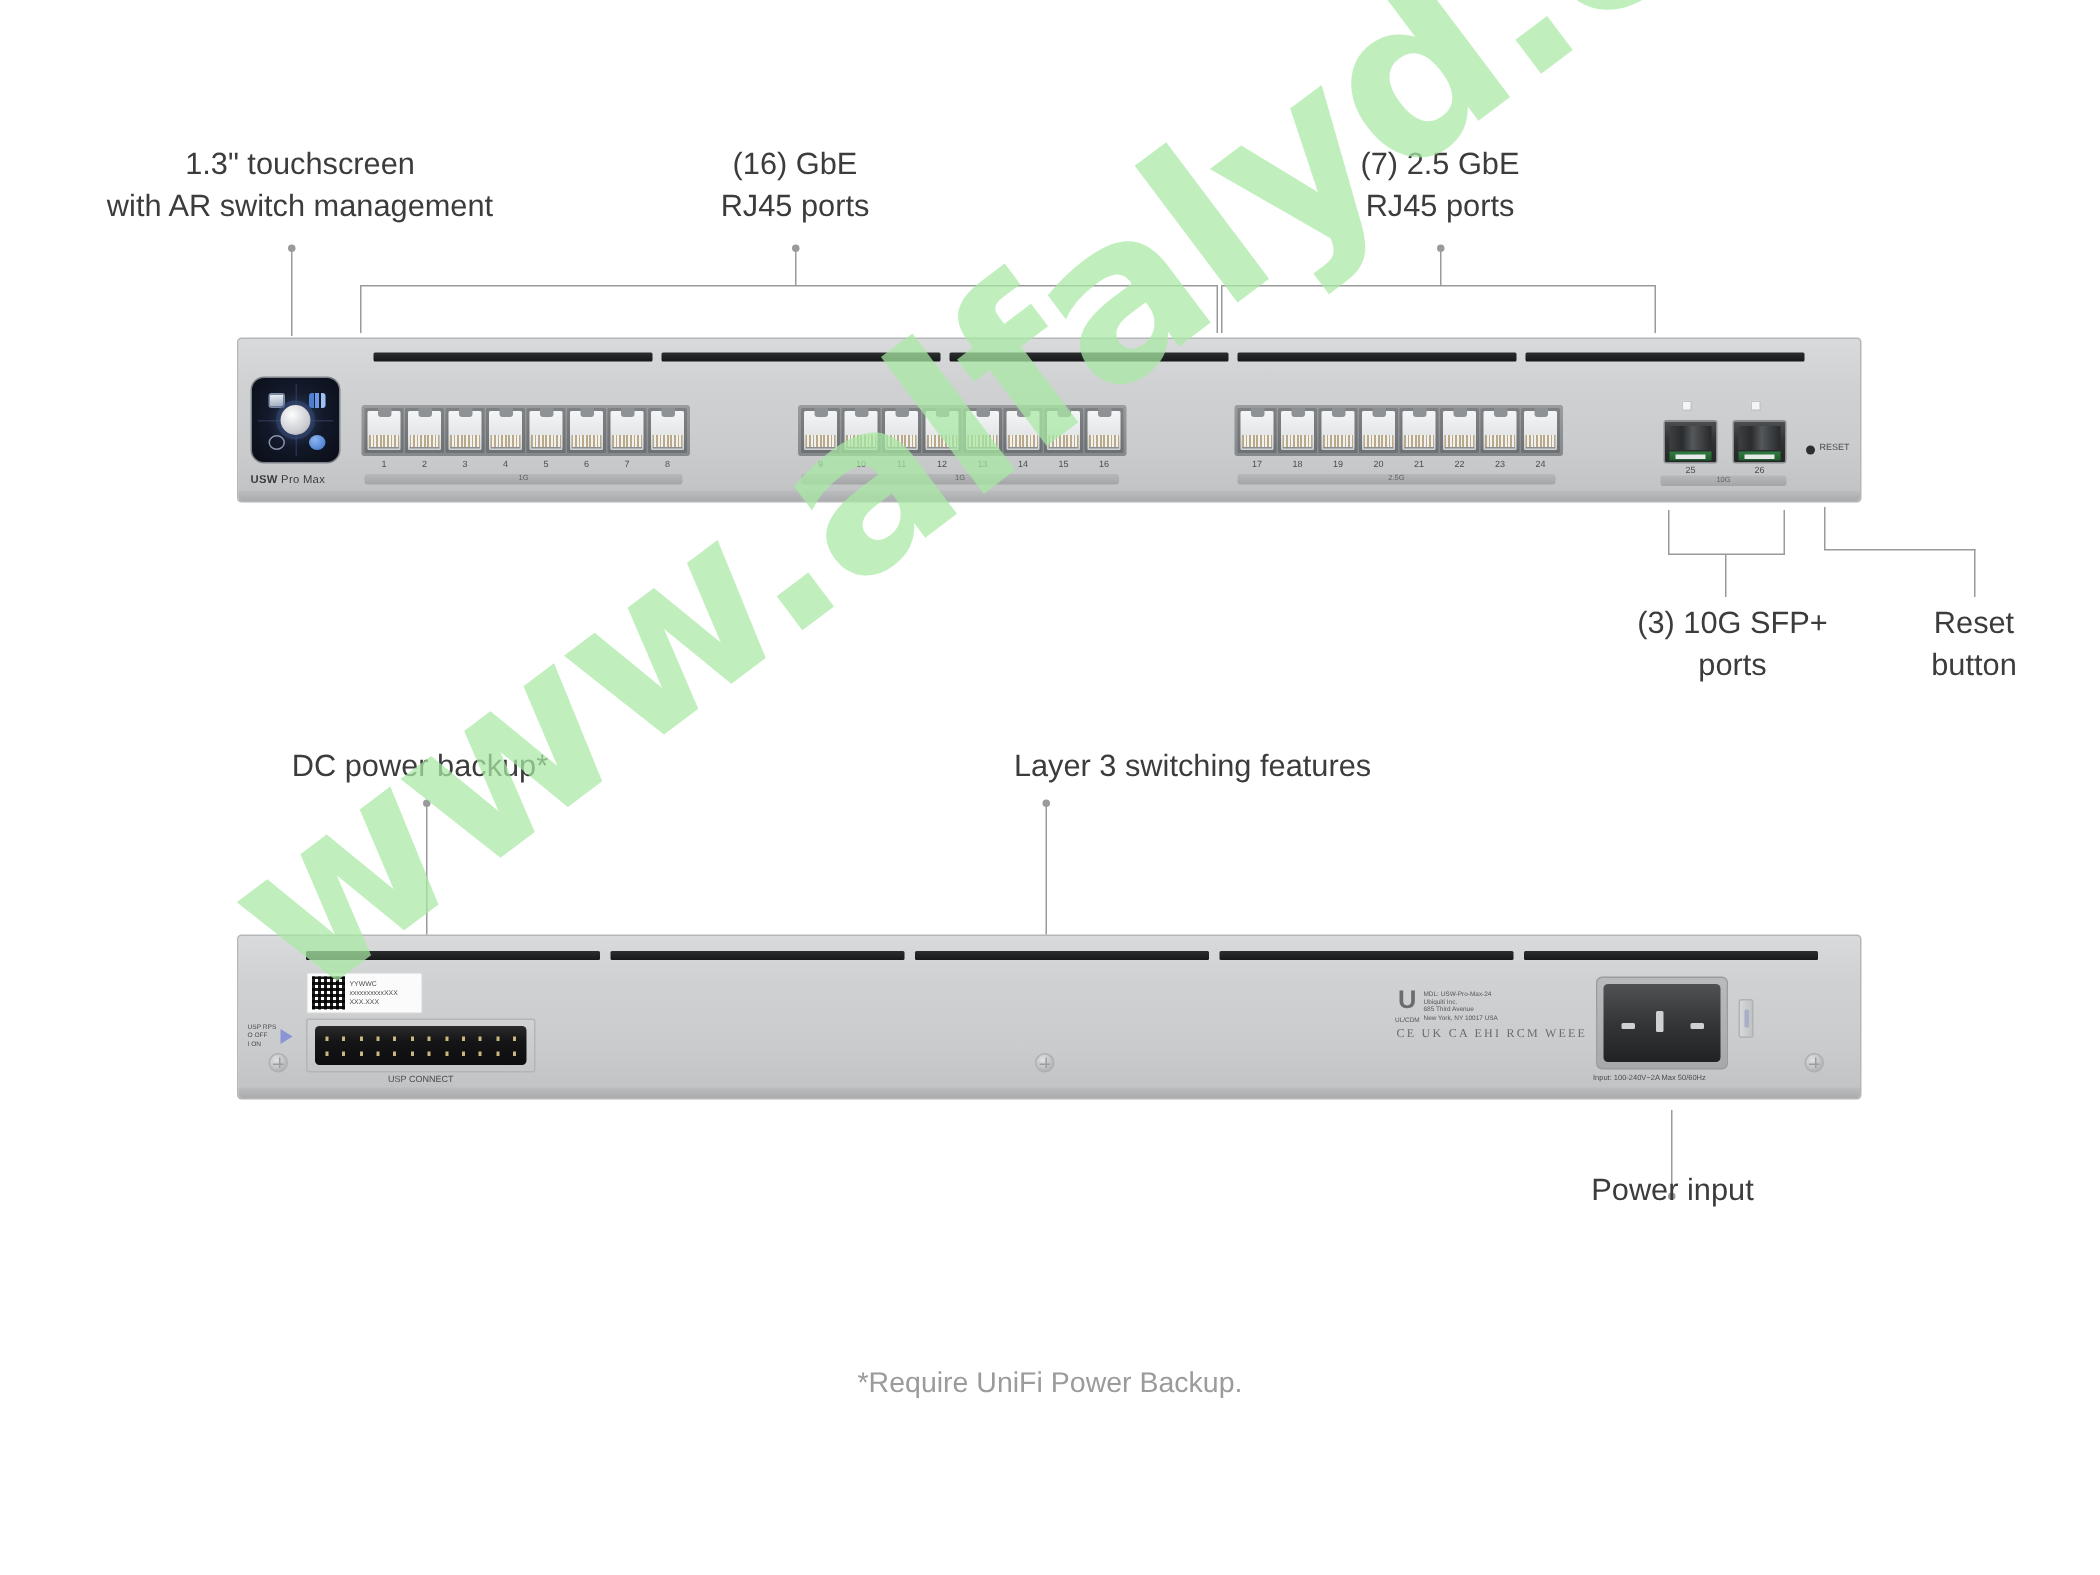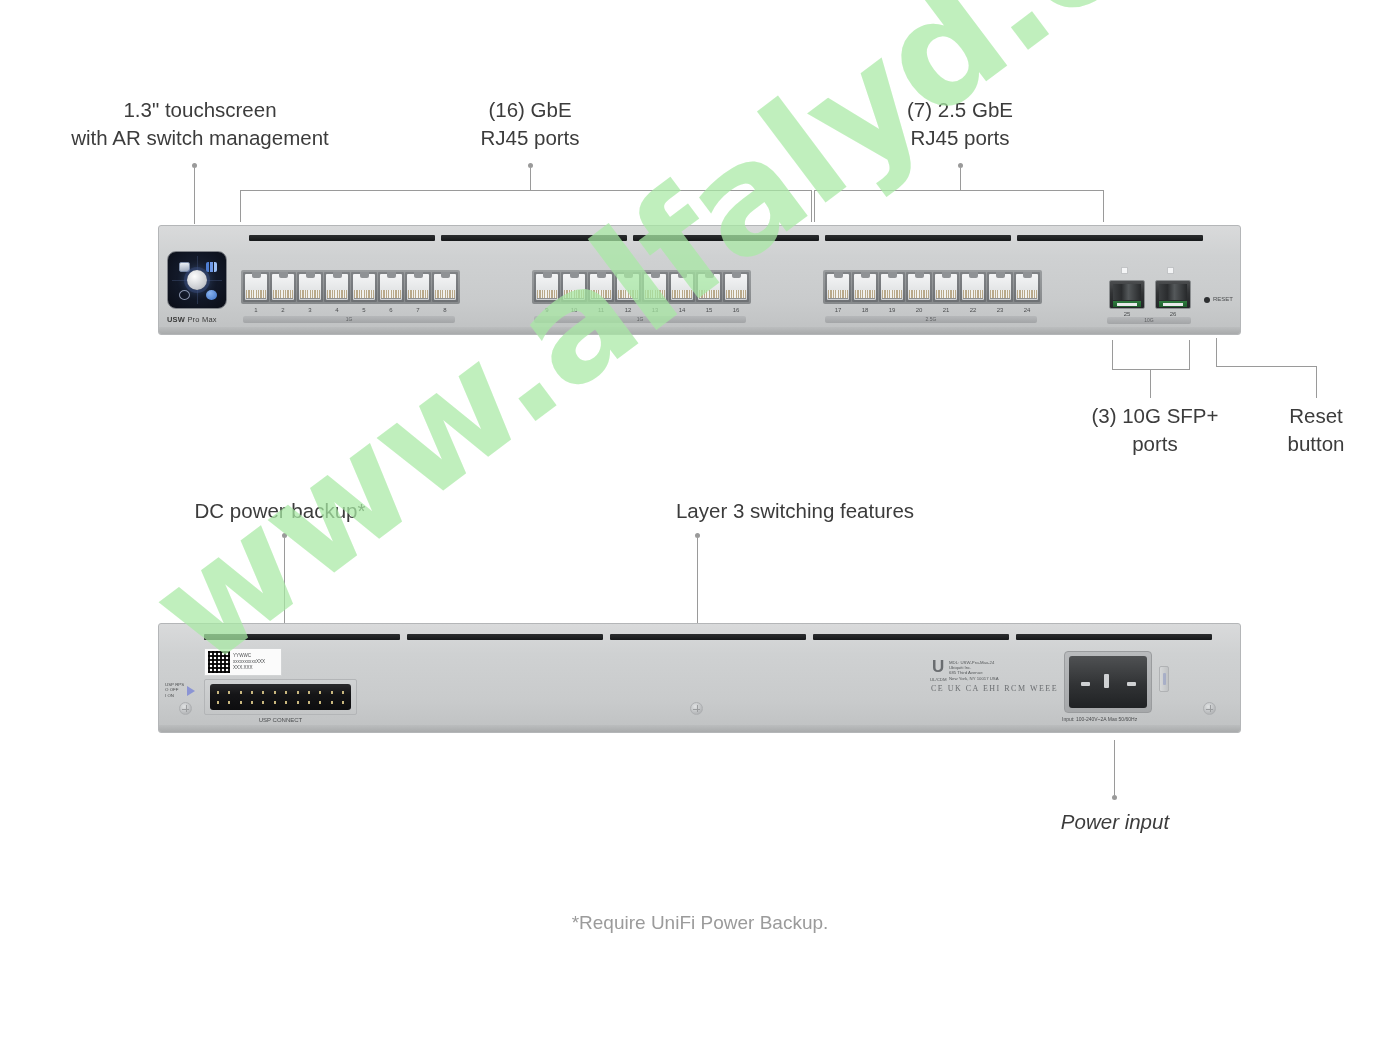--- a/index.html
+++ b/index.html
@@ -677,15 +677,15 @@
       <div class="iec-pin" style="left:58px; top:26px; width:9px; height:4px;"></div>
       <div class="iec-pin" style="left:35px; top:18px; width:5px; height:14px;"></div>
     </div>
   </div>
   <div class="iec-caption" style="left:903px; top:92px;">Input: 100-240V~2A Max 50/60Hz</div>
   <div class="cordclip" style="left:1000px; top:42px;"></div>
 </div>
 
 <div class="leader v" style="left:1114px; top:740px; height:55px;"></div>
 <div class="dot" style="left:1112px; top:795px;"></div>
-<div class="callout" style="left:990px; top:808px; width:250px;font-style:italic;">Power input</div>
+<div class="callout" style="left:990px; top:780px; width:250px;">Power input</div>
 
 <div class="footnote" style="left:0; top:912px;">*Require UniFi Power Backup.</div>
 
 </body></html>

